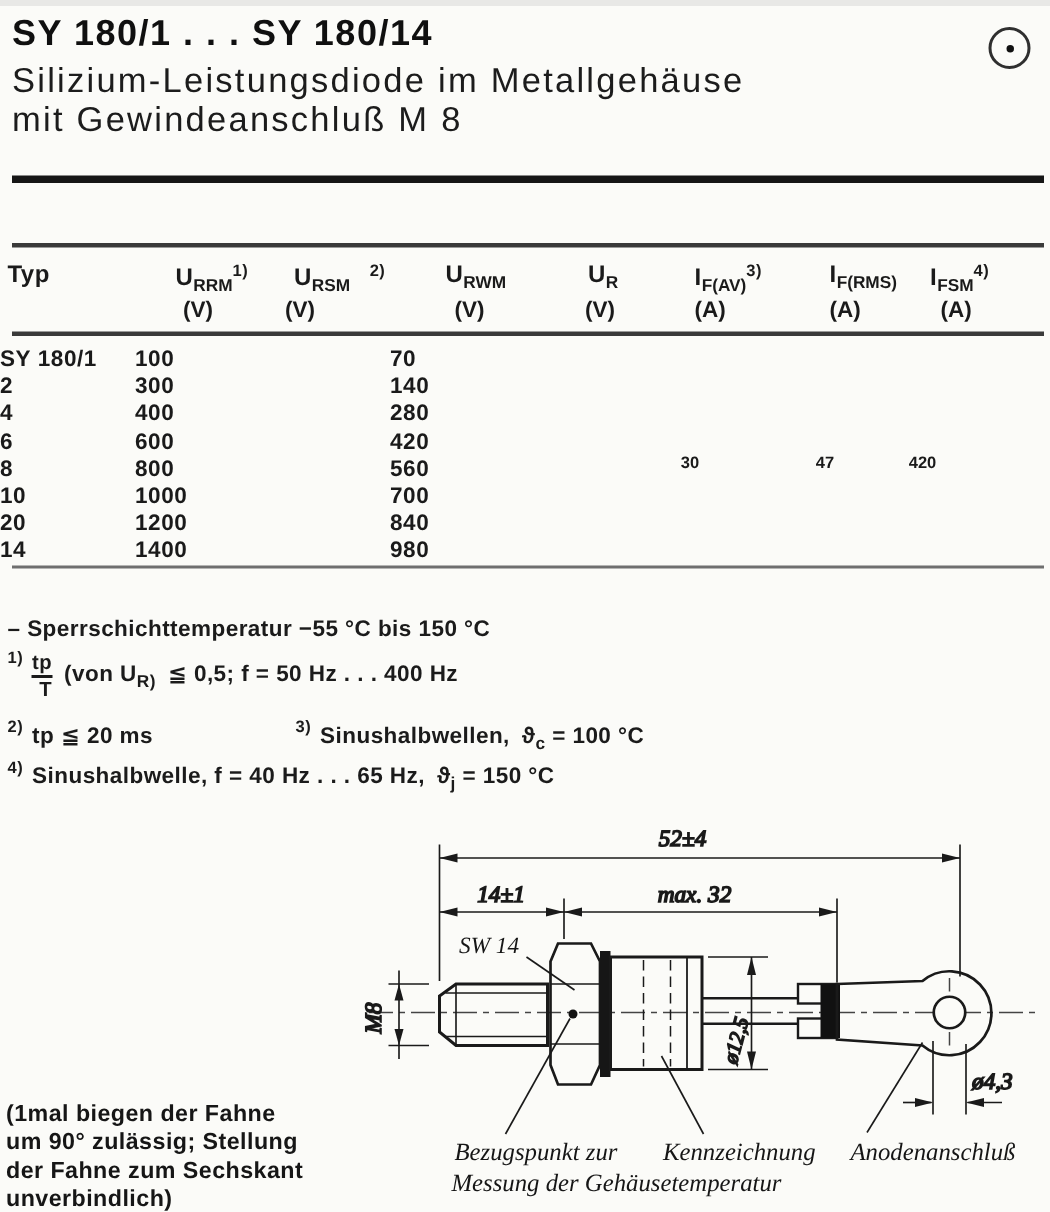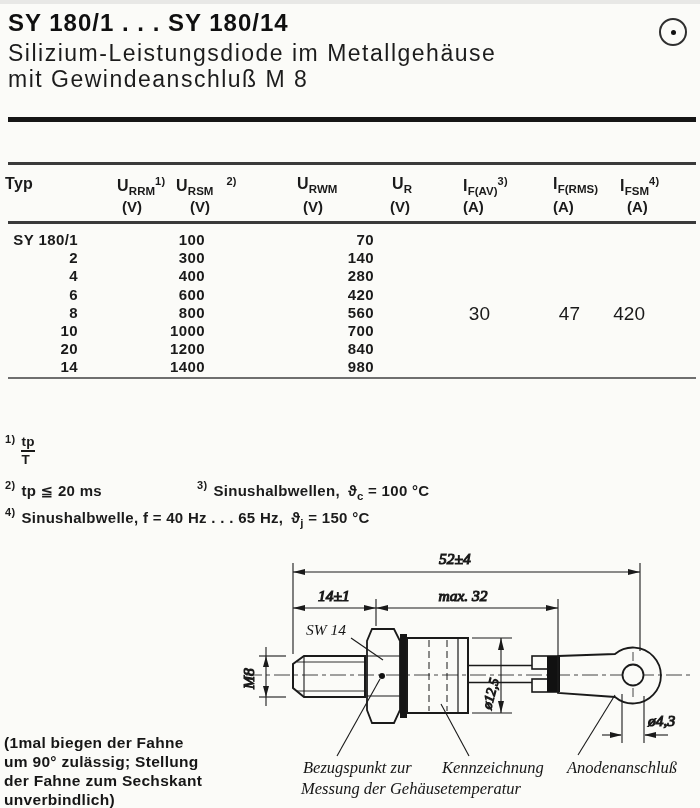--- a/index.html
+++ b/index.html
@@ -21,29 +21,29 @@
   .rule.t-top{top:158px;height:2.5px;background:#3a3a3a;}
   .rule.t-head{top:217px;height:2.5px;background:#3a3a3a;}
   .rule.t-bot{top:373px;height:2px;background:#6f6f6f;}
   
   .th{position:absolute;top:171px;font-size:16px;font-weight:bold;letter-spacing:.3px;white-space:nowrap;}
   .th sub{font-size:11.5px;vertical-align:-4px;letter-spacing:0;}
   .th sup{font-size:11px;vertical-align:6px;}
   .th sup.gap{margin-left:13px;}
   .unit{position:absolute;top:194px;font-size:15px;font-weight:bold;}
   .col{position:absolute;font-size:15px;font-weight:bold;letter-spacing:.4px;}
-  .col div{height:18.2px;line-height:18.2px;text-align:right;}
-  .shared{position:absolute;font-size:19px;font-weight:normal;text-align:right;}
+  .col div{height:18.2px;line-height:18.2px;text-align:left;}
+  .shared{position:absolute;font-size:11px;font-weight:bold;text-align:center;}
   
   .note{position:absolute;font-size:15px;font-weight:bold;letter-spacing:.3px;white-space:nowrap;color:#1b1b1b;}
   .note sup{font-size:11px;vertical-align:7px;margin-right:6px;}
   .note sub{font-size:11.5px;vertical-align:-4px;}
   .noteflex{display:flex;align-items:center;}
   .noteflex sup{align-self:flex-start;margin-top:-2px;}
-  .frac{display:inline-flex;flex-direction:column;align-items:flex-start;font-size:13.5px;line-height:1.05;margin:0 8px 0 0;}
+  .frac{display:inline-flex;flex-direction:column;align-items:flex-end;font-size:13.5px;line-height:1.05;margin:0 8px 0 0;}
   .frac .fbar{width:100%;height:1.6px;background:#1a1a1a;margin:1px 0;}
   .sp{display:inline-block;width:8px;}
   
   .drawing{left:0;top:535px;}
   .drawing text{font-family:"Liberation Serif","DejaVu Serif",serif;font-style:italic;fill:#161616;}
   .dimtxt{font-size:15.5px;}
   .lbltxt{font-size:16.5px;}
   .bendnote{left:4px;top:729px;font-size:15.5px;font-weight:bold;letter-spacing:.3px;line-height:19px;color:#161616;}
 </style>
 </head>
@@ -58,21 +58,21 @@
       <span class="dot"></span>
     </div>
 
   <div class="abs rule thick"></div>
   <div class="abs rule t-top"></div>
   <div class="abs rule t-head"></div>
   <div class="abs rule t-bot"></div>
 
   <div class="th" style="left:5px"><span>Typ</span></div>
   <div class="th" style="left:117px"><span>U</span><sub>RRM</sub><sup>1)</sup></div>
-  <div class="th" style="left:176px"><span>U</span><sub>RSM</sub><sup class="gap">2)</sup></div>
+  <div class="th" style="left:196px"><span>U</span><sub>RSM</sub><sup class="gap">2)</sup></div>
   <div class="th" style="left:297px"><span>U</span><sub>RWM</sub></div>
   <div class="th" style="left:392px"><span>U</span><sub>R</sub></div>
   <div class="th" style="left:463px"><span>I</span><sub>F(AV)</sub><sup>3)</sup></div>
   <div class="th" style="left:553px"><span>I</span><sub>F(RMS)</sub></div>
   <div class="th" style="left:620px"><span>I</span><sub>FSM</sub><sup>4)</sup></div>
 
   <div class="unit" style="left:122px">(V)</div>
   <div class="unit" style="left:190px">(V)</div>
   <div class="unit" style="left:303px">(V)</div>
   <div class="unit" style="left:390px">(V)</div>
@@ -110,28 +110,30 @@
     <div>560</div>
     <div>700</div>
     <div>840</div>
     <div>980</div>
   </div>
 
   <div class="shared" style="left:430px;top:299px;width:60px">30</div>
   <div class="shared" style="left:520px;top:299px;width:60px">47</div>
   <div class="shared" style="left:585px;top:299px;width:60px">420</div>
 
+  <div class="note" style="left:5px;top:407px">– Sperrschichttemperatur −55 °C bis 150 °C</div>
 
   <div class="note noteflex" style="left:5px;top:431px">
     <sup>1)</sup>
     <span class="frac">
         <span>tp</span>
         <span class="fbar"></span>
         <span>T</span>
       </span>
+    <span><span>(von U</span><sub>R)</sub><span class="sp"></span><span>≦ 0,5; f = 50 Hz . . . 400 Hz</span></span>
   </div>
 
   <div class="note" style="left:5px;top:475px">
     <sup>2)</sup><span>tp ≦ 20 ms</span>
   </div>
   <div class="note" style="left:197px;top:475px">
     <sup>3)</sup><span>Sinushalbwellen,</span><span class="sp"></span><span>ϑ</span><sub>c</sub> <span>= 100 °C</span>
   </div>
   <div class="note" style="left:5px;top:502px">
     <sup>4)</sup><span>Sinushalbwelle, f = 40 Hz . . . 65 Hz,</span><span class="sp"></span><span>ϑ</span><sub>j</sub> <span>= 150 °C</span>

